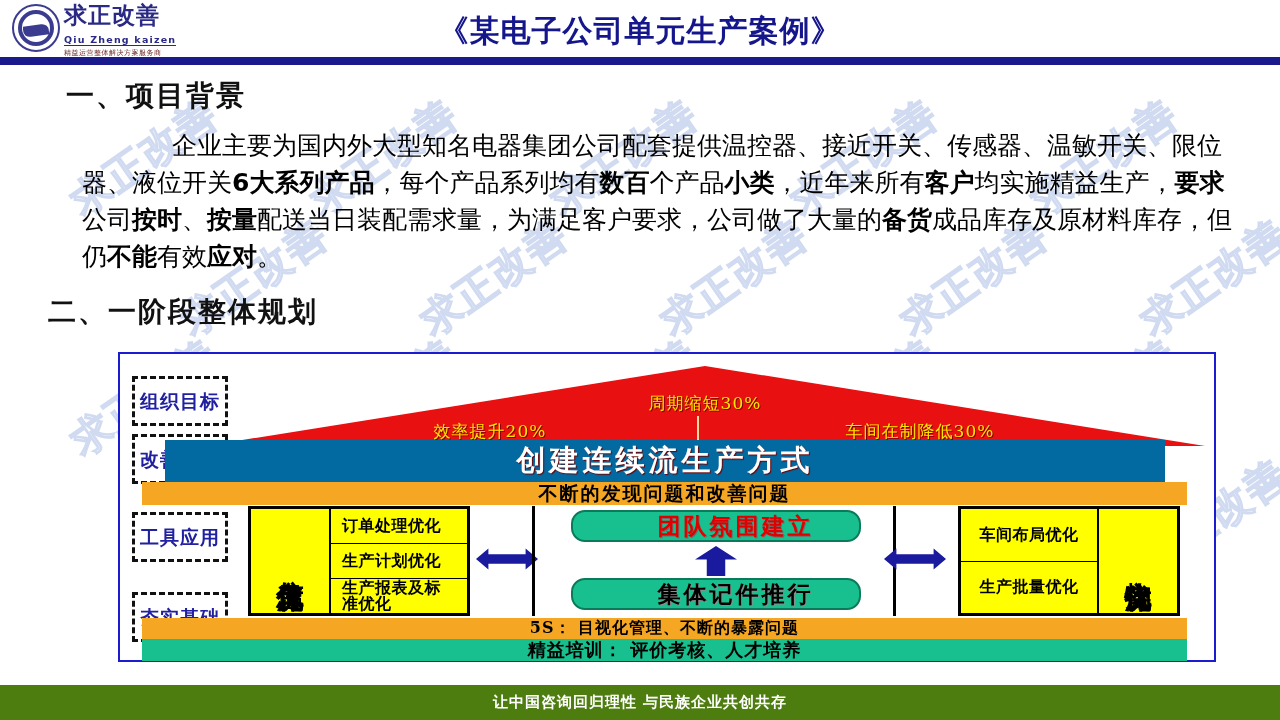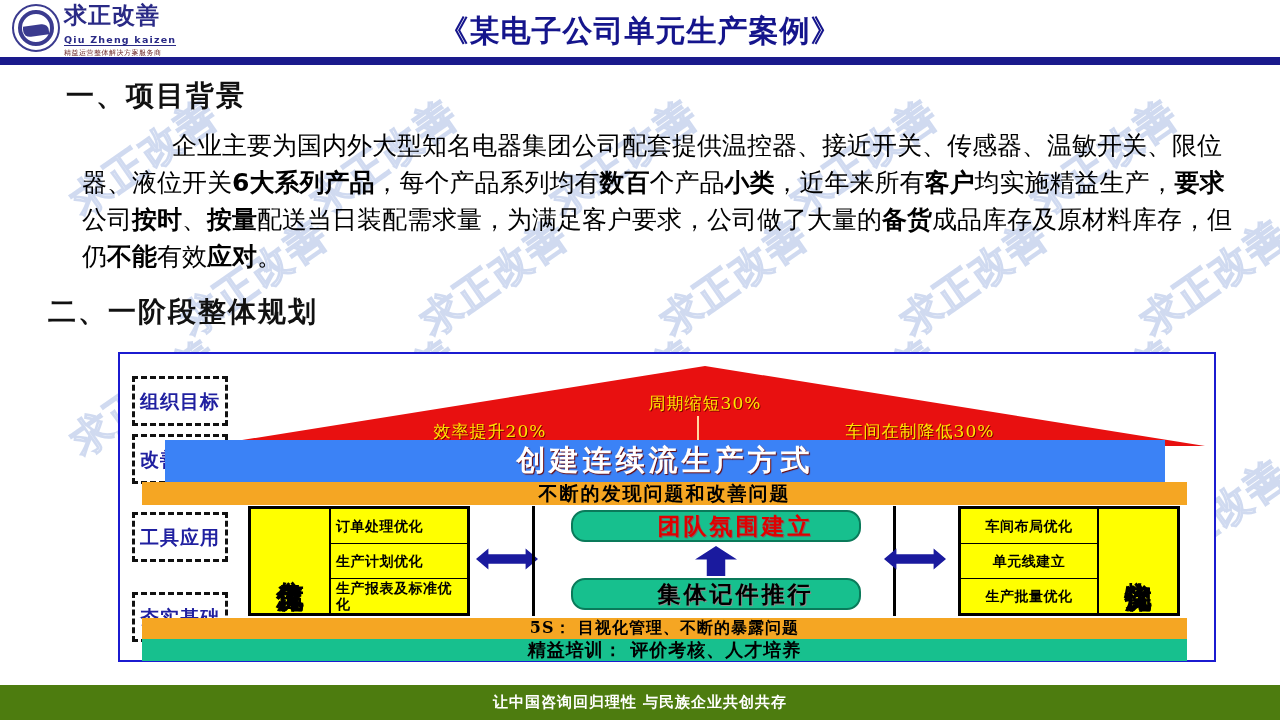--- a/index.html
+++ b/index.html
@@ -140,21 +140,21 @@
   #roof-top{left:0;top:26px;width:1000px;text-align:center;}
   #roof-left{left:110px;top:54px;width:350px;text-align:center;}
   #roof-right{left:540px;top:54px;width:350px;text-align:center;}
   #roof-div{
     position:absolute;left:492px;top:50px;width:2px;height:30px;background:#ffd9a0;
   }
 
   
   #banner-main{
     position:absolute;left:45px;top:86px;width:1000px;height:42px;
-    background:#3b82f6;
+    background:#0369a1;
     display:flex;align-items:center;justify-content:center;
     color:#ffffff;font-weight:bold;font-size:29px;letter-spacing:4px;
     font-family:"DejaVu Serif","Liberation Serif",serif;
     text-shadow:1px 1px 1px #6a0000;
   }
   #banner-sub{
     position:absolute;left:22px;top:128px;width:1045px;height:23px;
     background:#f5a623;
     display:flex;align-items:center;justify-content:center;
     color:#000000;font-weight:bold;font-size:19px;letter-spacing:2px;
@@ -172,22 +172,22 @@
   .pillar-title{
     width:78px;display:flex;align-items:center;justify-content:center;
     font-size:27px;font-weight:bold;color:#000000;line-height:26px;
     writing-mode:vertical-rl;
     letter-spacing:1px;
     font-family:"DejaVu Serif","Liberation Serif",serif;
   }
   .pillar-items{flex:1;display:flex;flex-direction:column;border-left:2px solid #000;}
   .pillar-item{
     flex:1;display:flex;align-items:center;
-    padding:0 5px;
-    font-size:14px;font-weight:bold;color:#000000;line-height:16px;
+    padding:0 11px;
+    font-size:16px;font-weight:bold;color:#000000;line-height:16px;
     letter-spacing:.5px;
     border-bottom:1px solid #000000;
     font-family:"DejaVu Serif","Liberation Serif",serif;
   }
   .pillar-item:last-child{border-bottom:none;}
   #pillar-right .pillar-items{border-left:none;border-right:2px solid #000;}
   #pillar-right .pillar-item{text-align:center;justify-content:center;}
 
   
   #center-col{
@@ -330,21 +330,20 @@
     <div class="green-box" id="green-top">团队氛围建立</div>
     <div id="up-arrow"></div>
     <div class="green-box" id="green-bottom">集体记件推行</div>
   </div>
 
   <div class="lr-arrow" id="arrow-right"></div>
 
   <div class="pillar" id="pillar-right">
     <div class="pillar-items">
       <div class="pillar-item">车间布局优化</div>
-      <div class="pillar-item">单元线建立</div>
       <div class="pillar-item">生产批量优化</div>
     </div>
     <div class="pillar-title">实物流优化</div>
   </div>
 
   <div id="base-5s">5S： 目视化管理、不断的暴露问题</div>
   <div id="base-train">精益培训： 评价考核、人才培养</div>
 </div>
 
 <div id="footer">让中国咨询回归理性  与民族企业共创共存</div>

